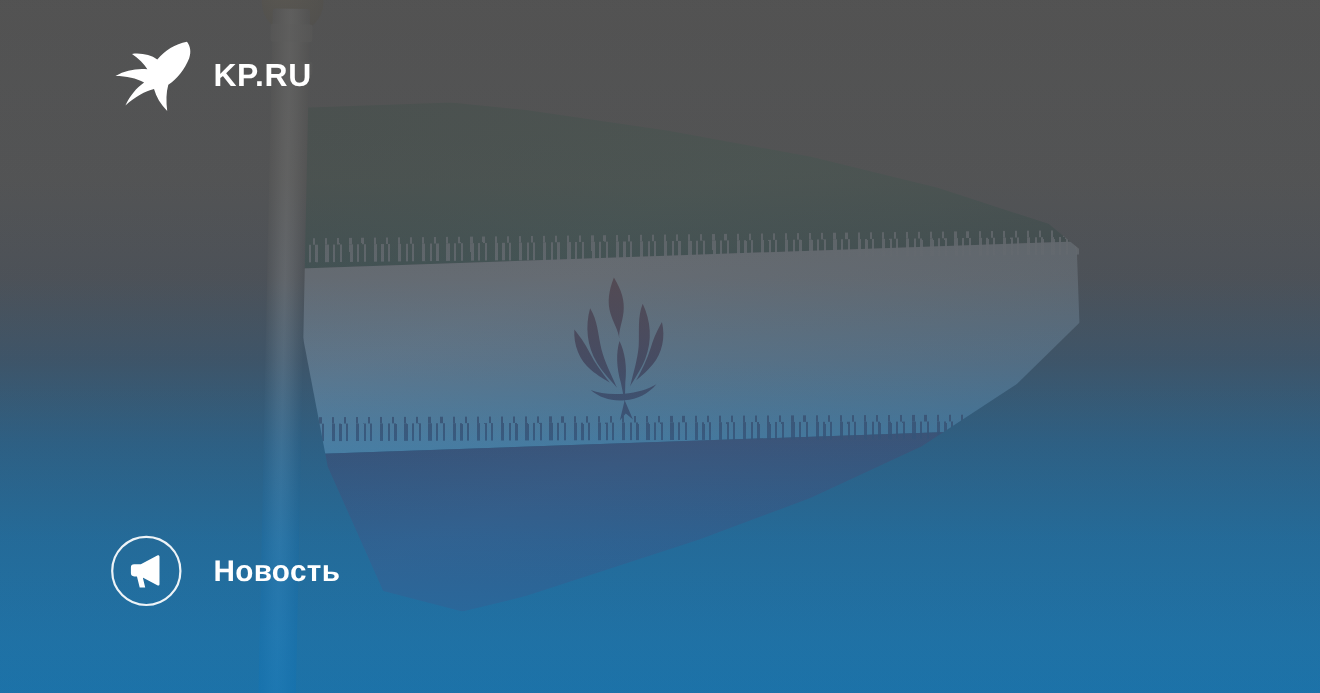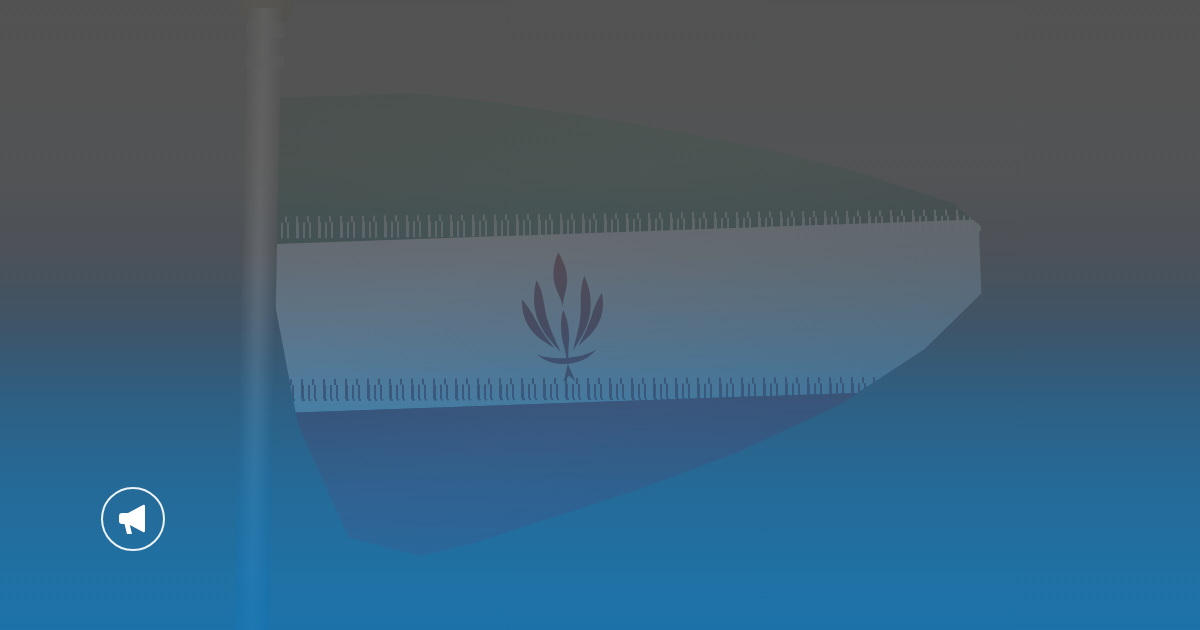--- a/index.html
+++ b/index.html
@@ -249,26 +249,38 @@
     </div>
     <div class="collar"></div>
     <div class="collar collar2"></div>
   </div>
 
   <div class="grade"></div>
   <div class="grade2"></div>
 
   <div class="content">
 
+    <div class="brand">
+      <span class="brand-logo">
+        <svg viewBox="0 0 72 66" aria-hidden="true">
+          <path fill="currentColor" d="M66 2 C55 4 46 10 39 18 C33 14 25 12 16 13 C22 17 27 22 30 27
+            C20 26 10 28 1 33 C11 33 20 35 27 39 C20 44 14 51 10 60
+            C19 52 28 47 36 45 C38 52 42 59 48 65 C47 56 47 48 49 41
+            C57 36 64 27 68 17 C70 11 69 6 66 2 Z"></path>
+        </svg>
+      </span>
+      <span class="brand-name">KP.RU</span>
+    </div>
 
 
     <div class="badge">
       <span class="badge-circle">
         <svg viewBox="0 0 34 34" aria-hidden="true">
           <path fill="currentColor" d="M27 3 L12 11 L6 11 C4 11 3 12 3 14 L3 19 C3 21 4 22 6 22
             L8.5 22 L11 32 L16 32 L13.6 22 L12 22 L27 30 C28.2 30.6 29 30 29 28.8
             L29 4.2 C29 3 28.2 2.4 27 3 Z"></path>
         </svg>
       </span>
+      <span class="badge-label">Новость</span>
     </div>
 
   </div>
 </div>
 
 </body></html>

